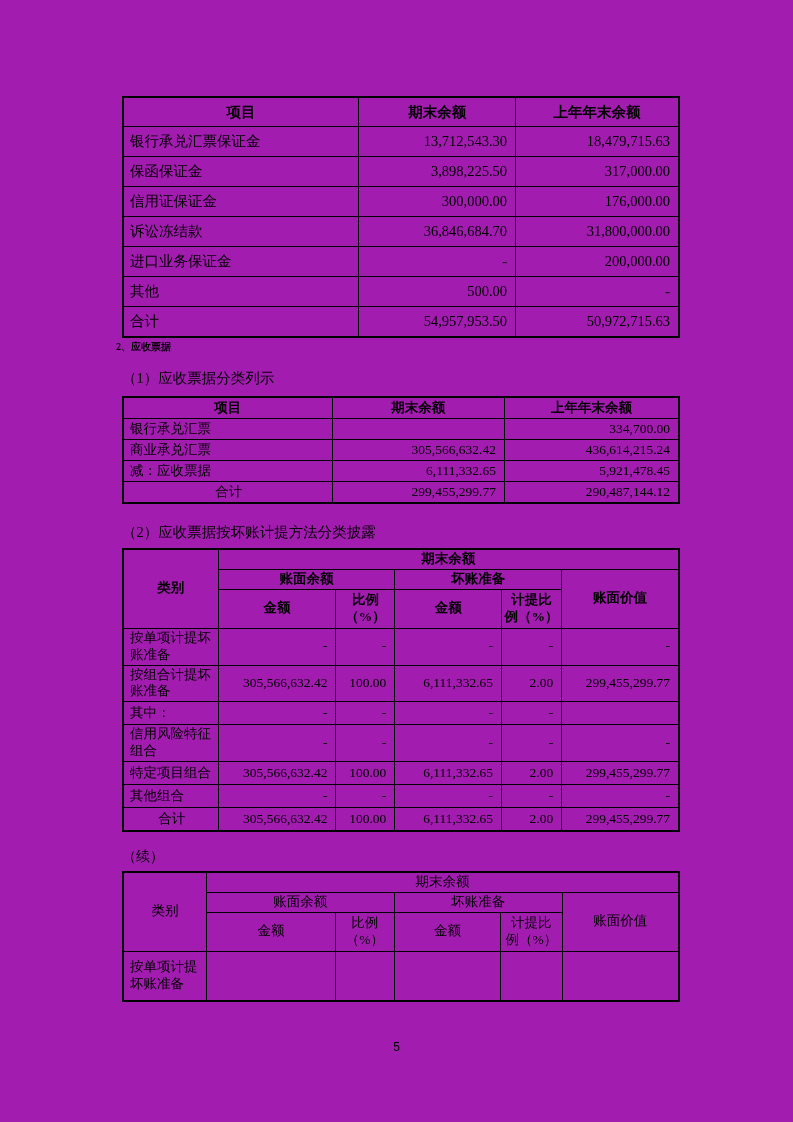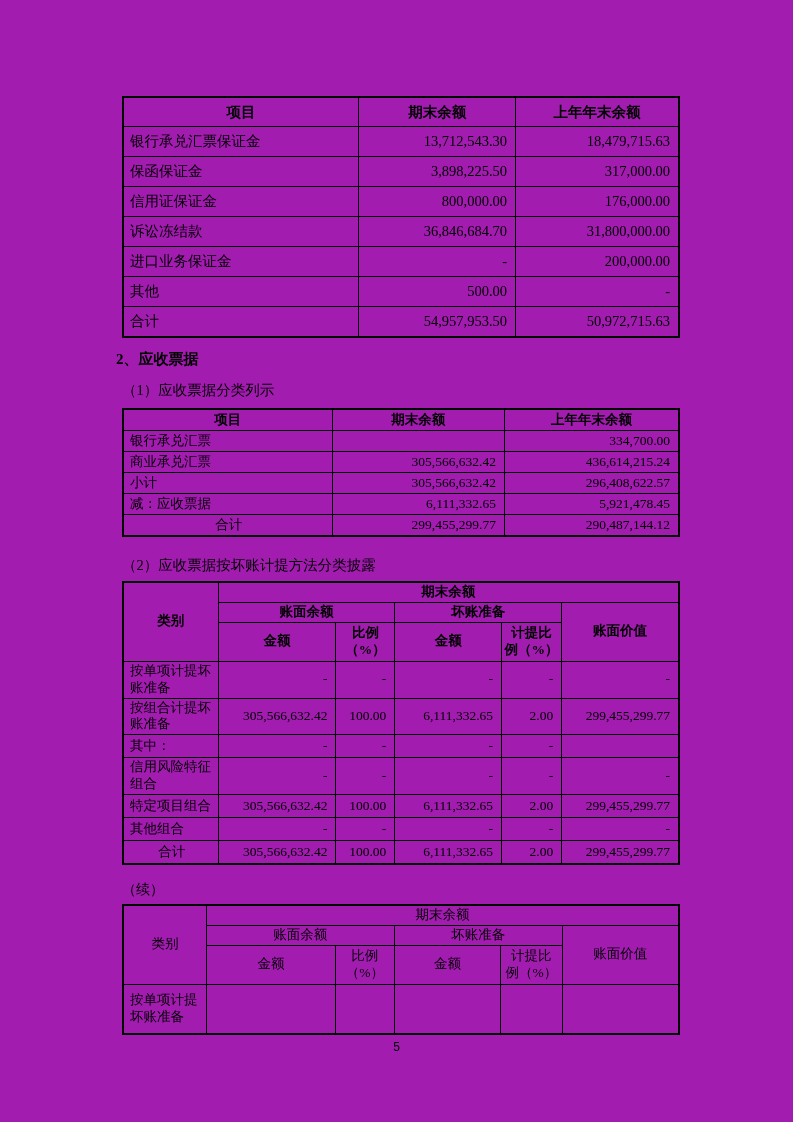--- a/index.html
+++ b/index.html
@@ -28,21 +28,21 @@
   
   .t3 th,.t4 th{font-size:13.5px;}
   .t3 td,.t4 td{font-size:13.5px;}
   .hr1 th{height:15px;}
   .hr2 th{height:15px;margin-left:24px;}
   .hr3 th{height:36px;}
   .t3 td{height:20px;}
   .t4 th{font-weight:normal;}
   .t4 td{height:46px;}
 
-  .section-title{font-size:15px;font-weight:bold;margin:12px 0 0 -6px;line-height:18px;}
+  .section-title{font-size:10px;font-weight:bold;margin:0 0 0 -6px;line-height:18px;}
   .sub-title{font-size:14.5px;margin:13px 0 0 0;line-height:18px;}
   .cont-label{font-size:14px;margin:16px 0 0 0;line-height:17px;}
   .gap-t2{margin-top:9px;}
   .gap-t3{margin-top:7px;}
   .gap-sub2{margin-top:19px;}
   .gap-t4{margin-top:6px;}
   .page-number{
     position:absolute;left:0;right:0;top:1040px;text-align:center;
     font-size:12px;font-family:"Liberation Sans","DejaVu Sans",sans-serif;
   }
@@ -72,21 +72,21 @@
             <td class="c-num">13,712,543.30</td>
             <td class="c-num">18,479,715.63</td>
           </tr>
           <tr>
             <td class="c-label">保函保证金</td>
             <td class="c-num">3,898,225.50</td>
             <td class="c-num">317,000.00</td>
           </tr>
           <tr>
             <td class="c-label">信用证保证金</td>
-            <td class="c-num">800,000.00</td>
+            <td class="c-num">300,000.00</td>
             <td class="c-num">176,000.00</td>
           </tr>
           <tr>
             <td class="c-label">诉讼冻结款</td>
             <td class="c-num">36,846,684.70</td>
             <td class="c-num">31,800,000.00</td>
           </tr>
           <tr>
             <td class="c-label">进口业务保证金</td>
             <td class="c-num">-</td>
@@ -124,25 +124,20 @@
       <tbody>
           <tr>
             <td class="c-label">银行承兑汇票</td>
             <td class="c-num"></td>
             <td class="c-num">334,700.00</td>
           </tr>
           <tr>
             <td class="c-label">商业承兑汇票</td>
             <td class="c-num">305,566,632.42</td>
             <td class="c-num">436,614,215.24</td>
-          </tr>
-          <tr>
-            <td class="c-label">小计</td>
-            <td class="c-num">305,566,632.42</td>
-            <td class="c-num">296,408,622.57</td>
           </tr>
           <tr>
             <td class="c-label">减：应收票据</td>
             <td class="c-num">6,111,332.65</td>
             <td class="c-num">5,921,478.45</td>
           </tr>
           <tr>
             <td class="c-label c-center">合计</td>
             <td class="c-num">299,455,299.77</td>
             <td class="c-num">290,487,144.12</td>

